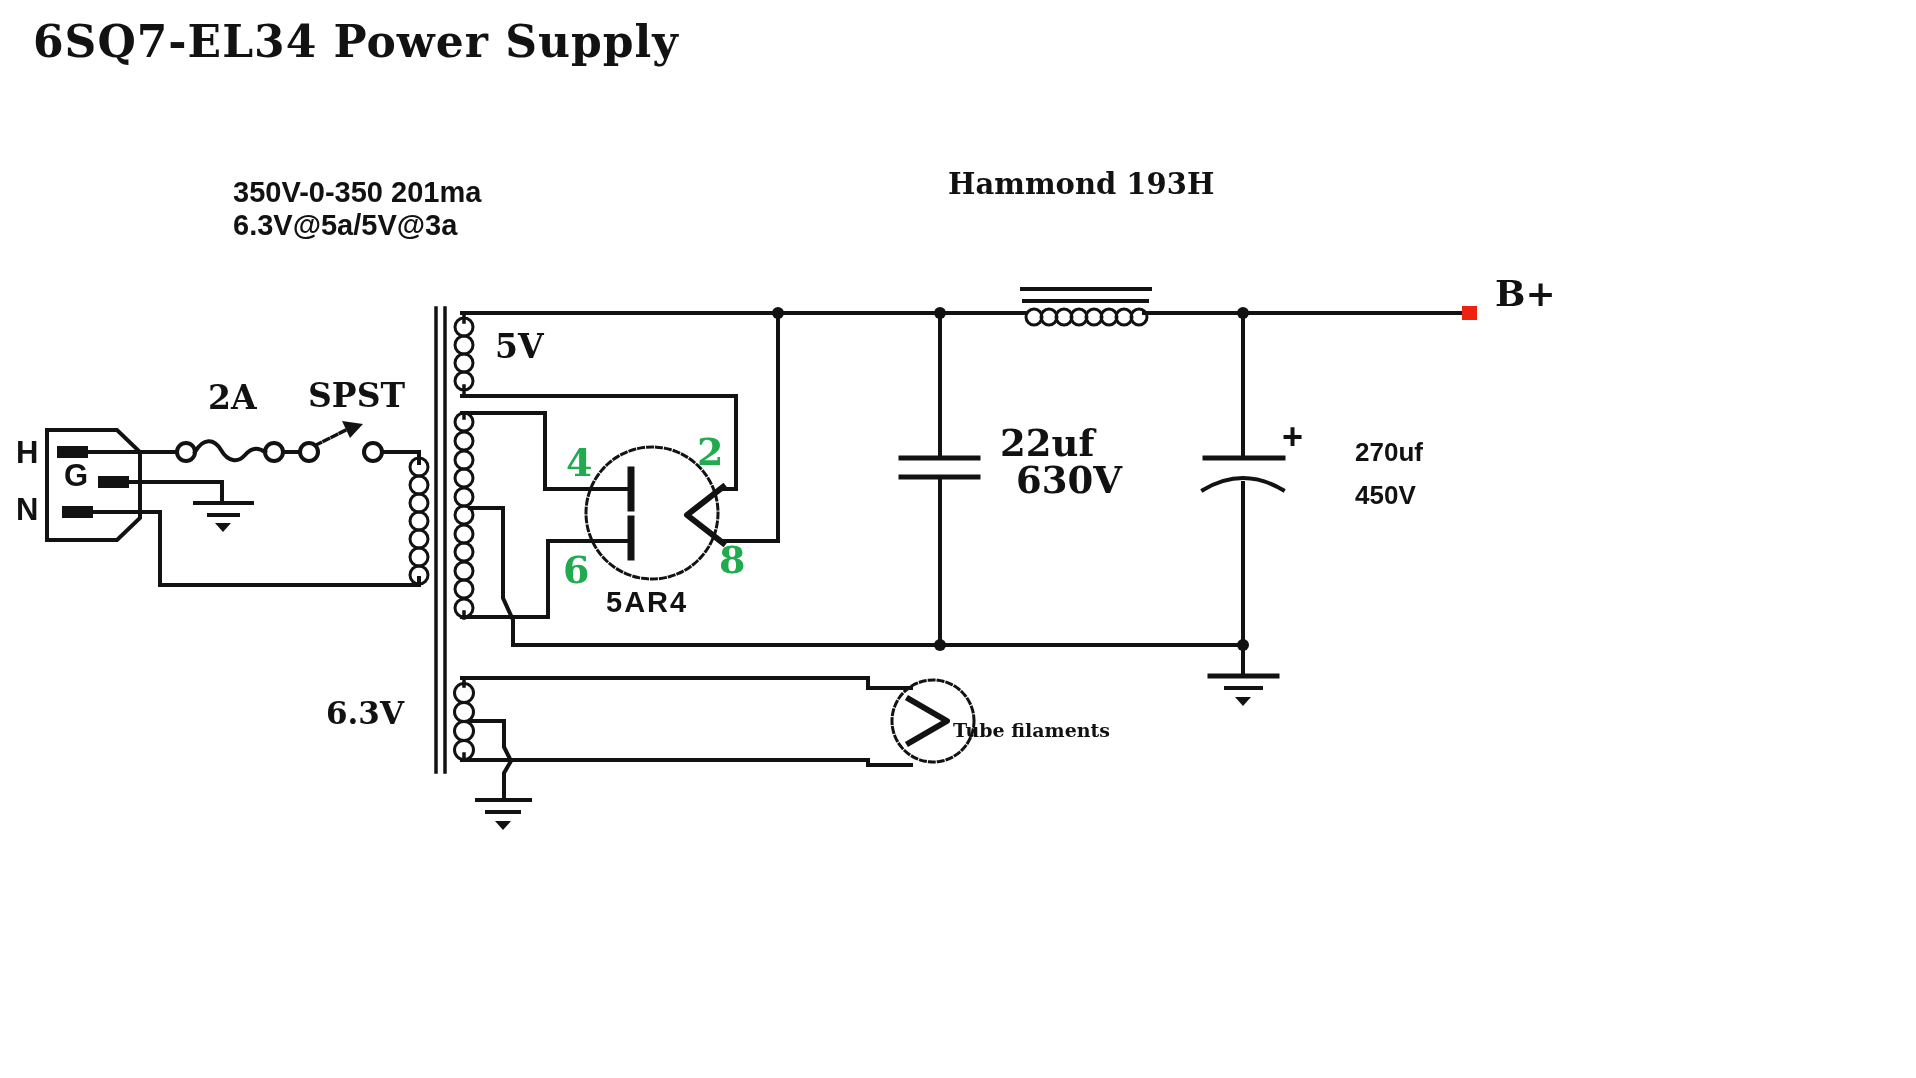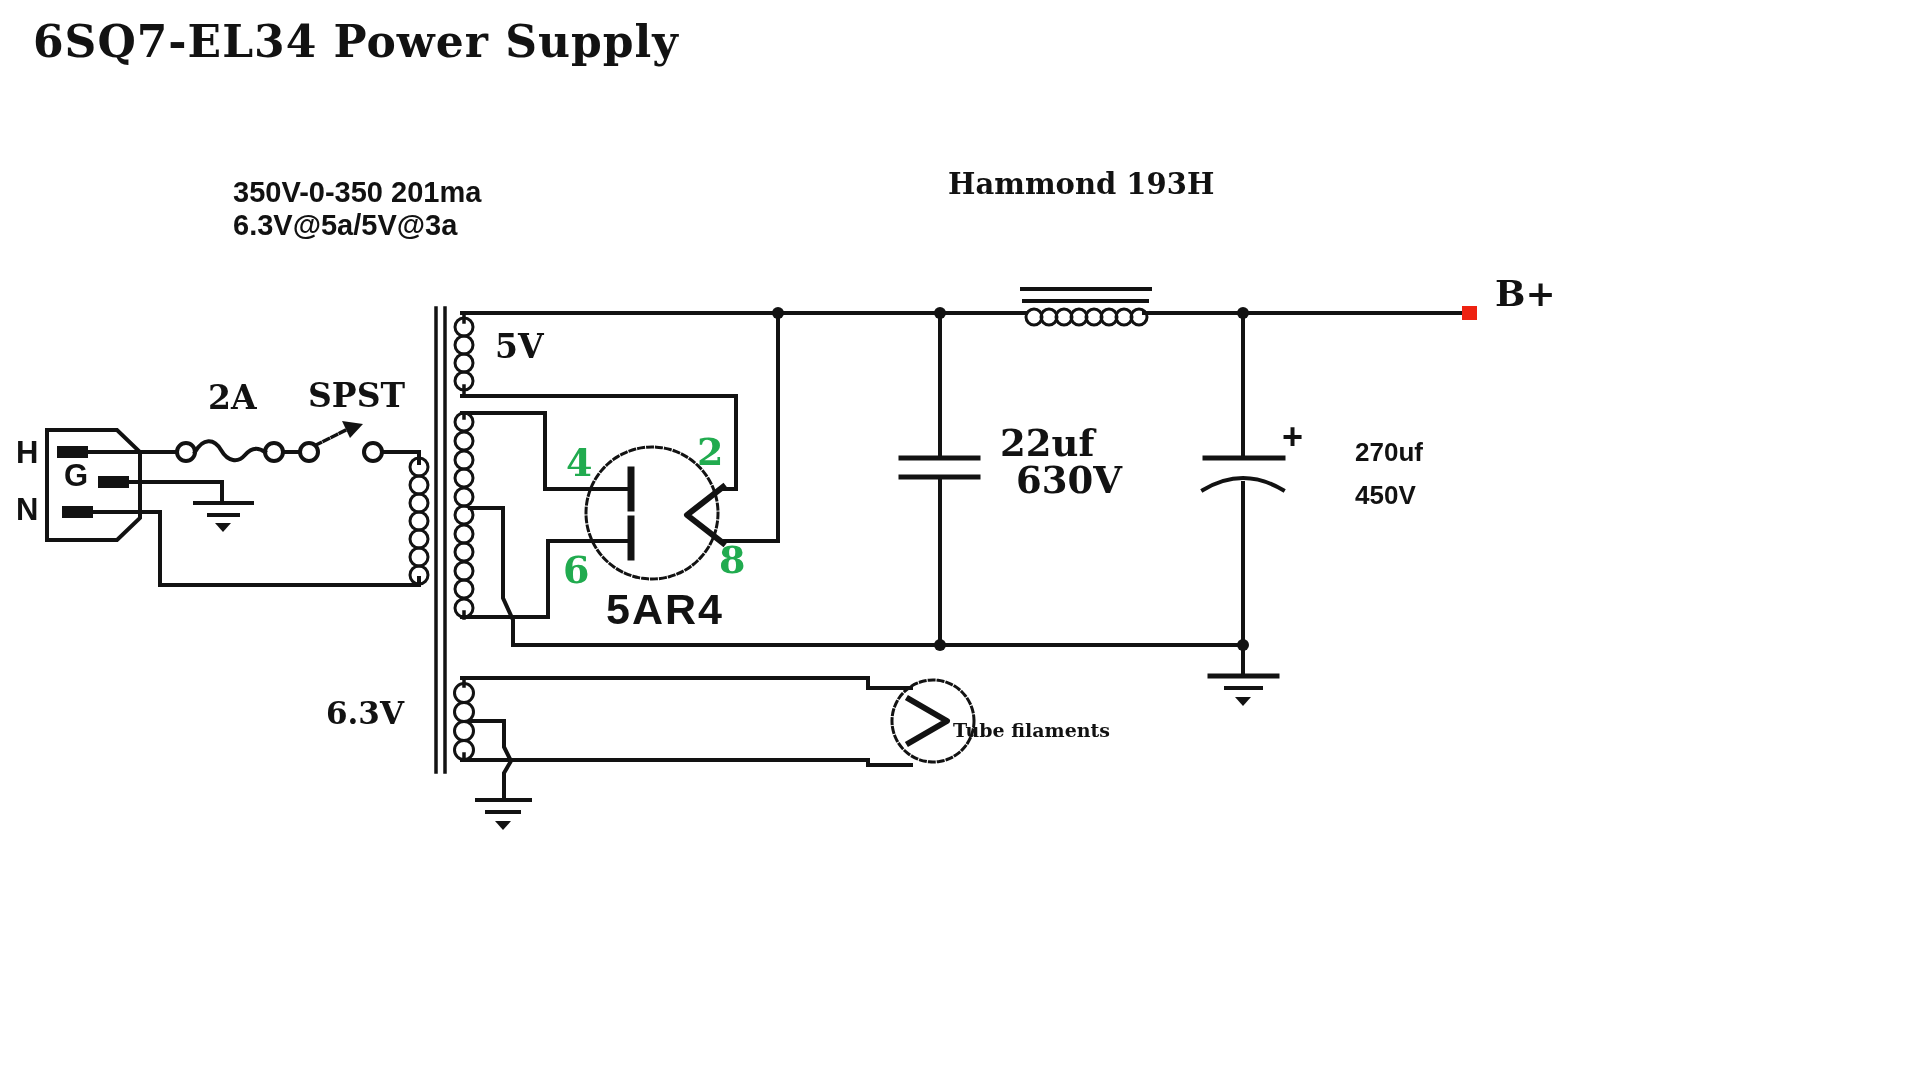--- a/index.html
+++ b/index.html
@@ -195,21 +195,21 @@
   <span class="lbl sans" style="left:64px;top:460px;font-size:31px;">G</span>
   <span class="lbl sans" style="left:16px;top:494px;font-size:31px;">N</span>
 
   <span class="lbl serif small33" style="left:495px;top:330px;">5V</span>
   <span class="lbl serif" style="left:326px;top:698px;font-size:31px;">6.3V</span>
 
   <span class="lbl serif pin" style="left:566px;top:444px;">4</span>
   <span class="lbl serif pin" style="left:697px;top:433px;">2</span>
   <span class="lbl serif pin" style="left:563px;top:551px;">6</span>
   <span class="lbl serif pin" style="left:719px;top:541px;">8</span>
-  <span class="lbl sans" style="left:606px;top:588px;font-size:43px;letter-spacing:2px;">5AR4</span>
+  <span class="lbl sans" style="left:606px;top:588px;font-size:29px;letter-spacing:2px;">5AR4</span>
 
   <span class="lbl serif caplbl" style="left:1000px;top:425px;">22uf</span>
   <span class="lbl serif caplbl" style="left:1000px;top:462px;margin-left:16px;">630V</span>
 
   <span class="lbl sans" style="left:1282px;top:419px;font-size:36px;">+</span>
   <span class="lbl sans cap2lbl" style="left:1355px;top:431px;">270uf</span>
   <span class="lbl sans cap2lbl" style="left:1355px;top:474px;">450V</span>
 
   <span class="lbl serif" style="left:1495px;top:275px;font-size:36px;">B+</span>
   <span class="lbl serif" style="left:953px;top:721px;font-size:19px;">Tube filaments</span>

